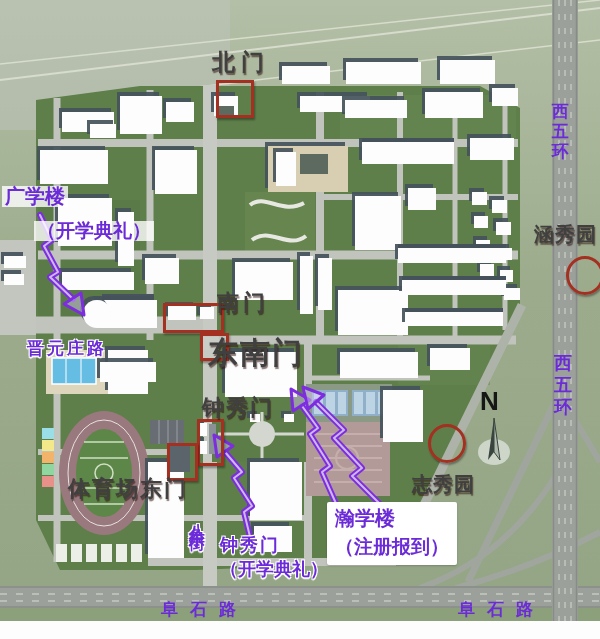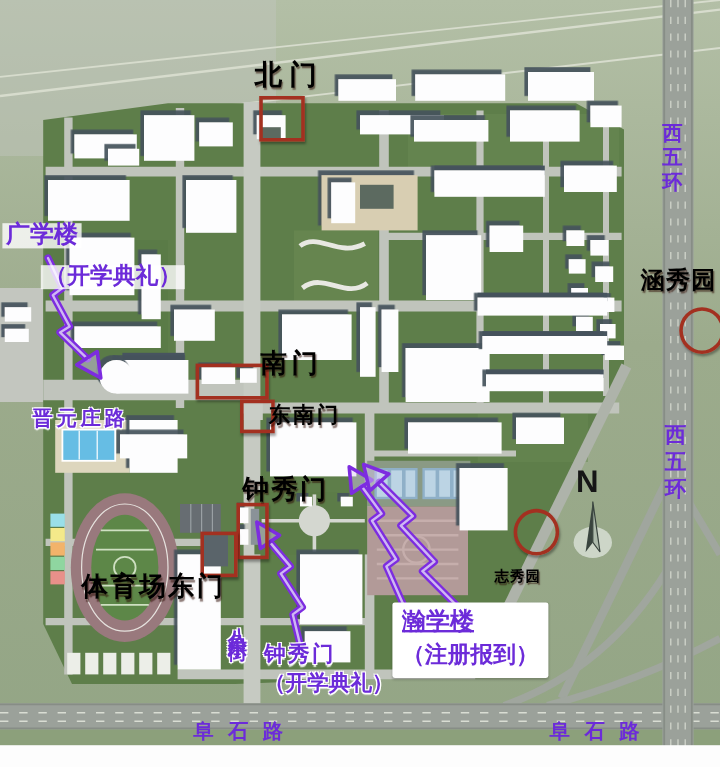--- a/index.html
+++ b/index.html
@@ -6,21 +6,21 @@
   .stage{position:relative;width:600px;height:639px;overflow:hidden;
          font-family:"Liberation Sans",sans-serif;background:#a9b79a;}
   .map-svg{position:absolute;left:0;top:0;}
   
   .b{fill:#fdfdfe;filter:url(#ext);}
   .cap{fill:#47545f;}
   .tan{fill:#d8ceb2;filter:url(#ext);}
   .dk{fill:#5c6a60;}
   
   .lbl{position:absolute;font-weight:bold;white-space:nowrap;line-height:1.05;}
-  .red{color:#000000;text-shadow:1px 2px 1px rgba(45,12,6,.55);}
+  .red{color:#404040;text-shadow:1px 2px 1px rgba(45,12,6,.55);}
   .purple{color:#6c2bd9;}
   .halo{text-shadow:-1px -1px 0 #fff,1px -1px 0 #fff,-1px 1px 0 #fff,1px 1px 0 #fff,0 2px 1px rgba(255,255,255,.9);}
   .vert{writing-mode:vertical-rl;text-orientation:upright;}
   .whitebg{background:rgba(255,255,255,.8);padding:0 3px;display:inline-block;text-align:right;}
   .black{color:#161616;}
   
   .marker{position:absolute;border:3px solid #a33020;box-shadow:1px 2px 2px rgba(0,0,0,.35);}
   .circle{border-radius:50%;}
   .labelbox{position:absolute;background:#ffffff;border-radius:2px;padding:6px 8px 8px 8px;box-shadow:0 1px 2px rgba(0,0,0,.2);}
 </style>
@@ -284,38 +284,38 @@
 <div class="marker" style="left:216px;top:80px;width:32px;height:32px;"></div>
 <div class="marker" style="left:163px;top:303px;width:55px;height:24px;"></div>
 <div class="marker" style="left:200px;top:333px;width:23px;height:22px;"></div>
 <div class="marker" style="left:197px;top:419px;width:21px;height:41px;"></div>
 <div class="marker" style="left:167px;top:443px;width:25px;height:32px;"></div>
 <div class="marker circle" style="left:566px;top:256px;width:32px;height:33px;"></div>
 <div class="marker circle" style="left:428px;top:424px;width:32px;height:33px;"></div>
 
 <div class="lbl red" style="left:212px;top:50px;font-size:23px;letter-spacing:6px;">北门</div>
 <div class="lbl red" style="left:217px;top:291px;font-size:22px;letter-spacing:4px;">南门</div>
-<div class="lbl red" style="left:224px;top:337px;font-size:18px;letter-spacing:2px;">东南门</div>
+<div class="lbl red" style="left:208px;top:337px;font-size:30px;letter-spacing:2px;">东南门</div>
 <div class="lbl red" style="left:202px;top:396px;font-size:22px;letter-spacing:2px;">钟秀门</div>
 <div class="lbl red" style="left:68px;top:477px;font-size:22px;letter-spacing:2px;">体育场东门</div>
 <div class="lbl red" style="left:534px;top:224px;font-size:20px;letter-spacing:1px;">涵秀园</div>
-<div class="lbl red" style="left:412px;top:474px;font-size:12px;letter-spacing:1px;">志秀园</div>
+<div class="lbl red" style="left:412px;top:474px;font-size:20px;letter-spacing:1px;">志秀园</div>
 
 <div class="lbl purple vert" style="left:551px;top:90px;font-size:17px;letter-spacing:20px;">西五环</div>
 <div class="lbl purple vert" style="left:553px;top:340px;font-size:18px;letter-spacing:22px;">西五环</div>
 <div class="lbl purple halo" style="left:27px;top:340px;font-size:17px;letter-spacing:3px;">晋元庄路</div>
 <div class="lbl purple vert halo" style="left:188px;top:510px;font-size:16px;letter-spacing:4px;">八角东街</div>
 <div class="lbl purple" style="left:161px;top:601px;font-size:17px;letter-spacing:12px;">阜石路</div>
 <div class="lbl purple" style="left:458px;top:601px;font-size:17px;letter-spacing:12px;">阜石路</div>
 
 <div class="lbl purple" style="left:2px;top:186px;font-size:20px;"><span class="whitebg">广学楼</span></div>
 <div class="lbl purple" style="left:2px;top:221px;font-size:19px;padding-left:32px;"><span class="whitebg">（开学典礼）</span></div>
 
 <div class="labelbox" style="left:327px;top:502px;">
-  <div class="lbl purple" style="position:static;font-size:20px;text-decoration:underline;">瀚学楼</div>
+  <div class="lbl purple" style="position:static;font-size:20px;">瀚学楼</div>
   <div class="lbl purple" style="position:static;font-size:19px;margin-top:8px;">（注册报到）</div>
 </div>
 
 <div class="lbl purple halo" style="left:220px;top:536px;font-size:18px;letter-spacing:2px;">钟秀门</div>
 <div class="lbl purple halo" style="left:220px;top:560px;font-size:18px;">（开学典礼）</div>
 
 <div class="lbl black" style="left:480px;top:388px;font-size:26px;">N</div>
 
 </div>
 

